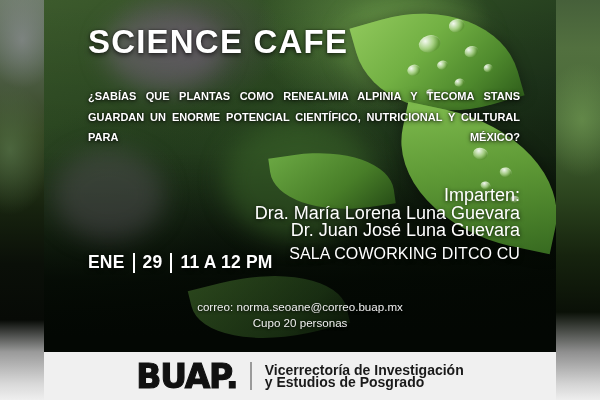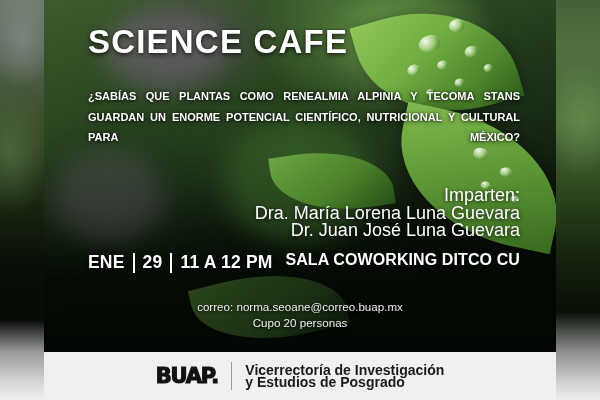--- a/index.html
+++ b/index.html
@@ -57,33 +57,33 @@
 
   #speakers{position:absolute;right:36px;top:187px;text-align:right;
     color:#ffffff;font-size:18px;line-height:17.5px;
     text-shadow:0 1px 4px rgba(0,0,0,.85);}
 
   #datetime{position:absolute;left:44px;top:252px;
     font-size:17.5px;font-weight:bold;color:#ffffff;letter-spacing:.2px;
     text-shadow:0 1px 5px rgba(0,0,0,.9);display:flex;align-items:center;gap:1px;white-space:nowrap;}
   #datetime .sep{display:inline-block;width:2px;height:20px;background:#ffffff;margin:0 7px;}
 
-  #venue{position:absolute;right:36px;top:251px;
-    font-size:16px;font-weight:bold;color:#ffffff;letter-spacing:.1px;white-space:nowrap;
+  #venue{position:absolute;right:36px;top:245px;
+    font-size:16px;font-weight:normal;color:#ffffff;letter-spacing:.1px;white-space:nowrap;
     text-shadow:0 1px 5px rgba(0,0,0,.9);}
 
   #reservation{position:absolute;left:0;top:299px;width:512px;text-align:center;
     color:#efefef;font-size:11.6px;line-height:15.6px;
     text-shadow:0 1px 3px rgba(0,0,0,.9);}
 
   
   #footer{position:absolute;left:44px;top:352px;width:512px;height:48px;z-index:7;
     background:#f0f0f0;display:flex;align-items:center;justify-content:center;}
   #footer-inner{display:flex;align-items:center;gap:13px;}
-  #buap-logo{font-size:21px;font-weight:bold;color:#111111;letter-spacing:-1.2px;
+  #buap-logo{font-size:33px;font-weight:bold;color:#111111;letter-spacing:-1.2px;
     font-family:"DejaVu Sans","Liberation Sans",sans-serif;line-height:1;
     -webkit-text-stroke:1.1px #111111;}
   #logo-divider{width:1.4px;height:28px;background:#9a9a9a;}
   #footer-text{font-size:14px;line-height:12.4px;color:#1a1a1a;font-weight:bold;}
 </style>
 </head>
 <body>
 
 <div id="poster">
 

